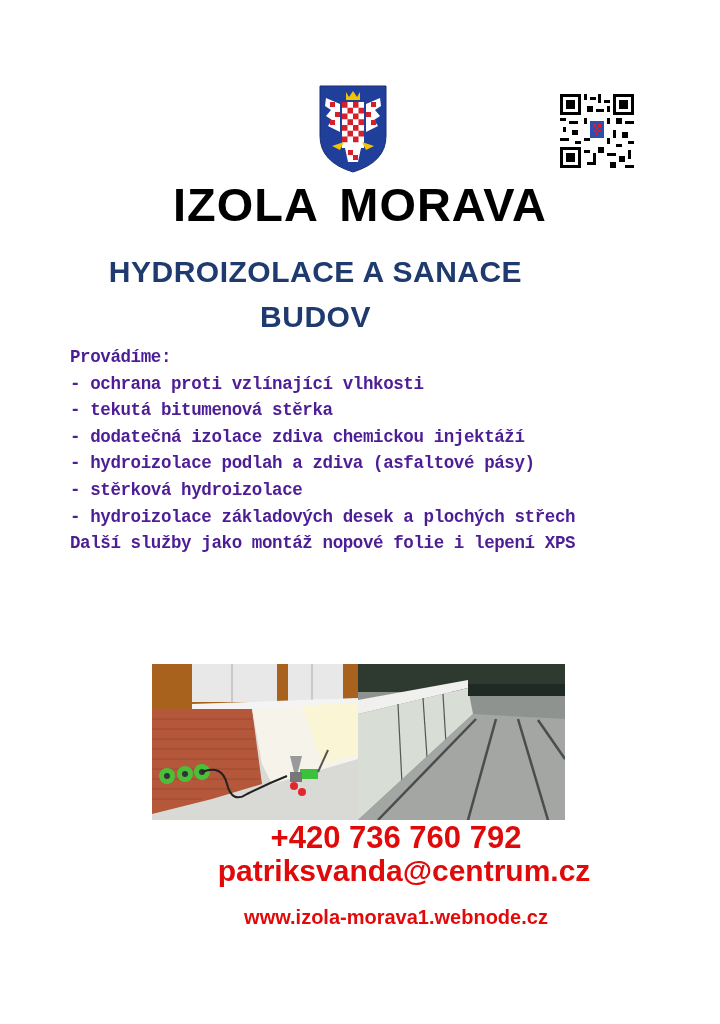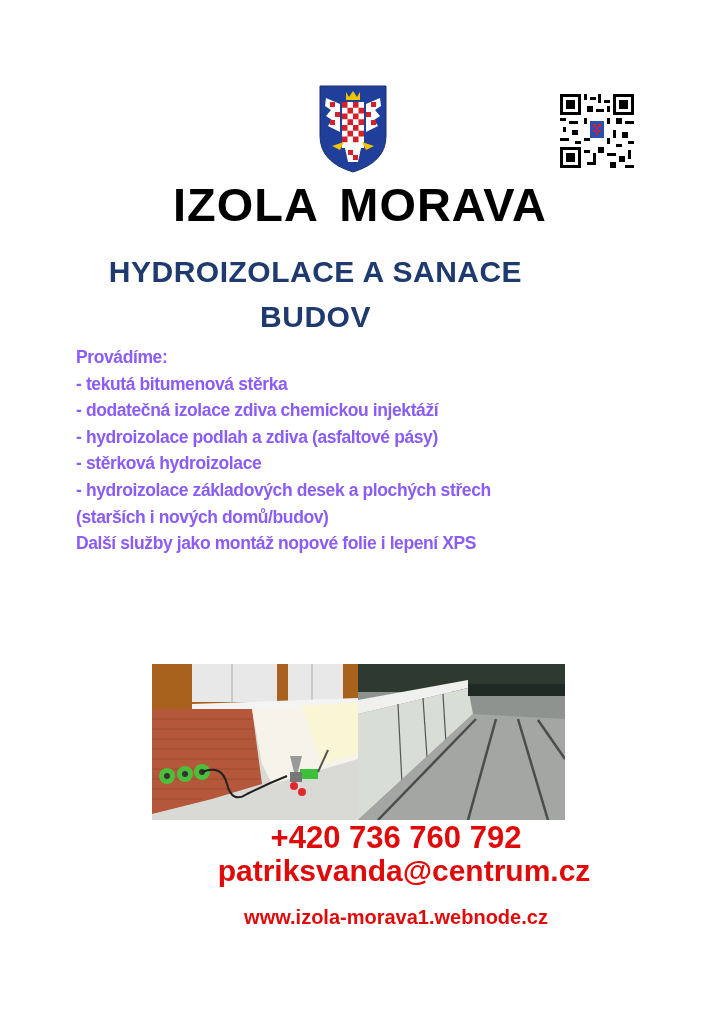--- a/index.html
+++ b/index.html
@@ -10,21 +10,21 @@
   .coat { left: 318px; top: 84px; width: 70px; height: 90px; }
 
   
   .qr { left: 560px; top: 94px; width: 74px; height: 74px; background: #fff; }
 
   .title { left: 0; width: 720px; top: 178px; text-align: center; font-weight: 900; font-size: 46px; color: #000; letter-spacing: 1px; word-spacing: 8px; font-family: "Liberation Sans", sans-serif; transform: scaleX(1.02); }
   .subtitle { left: 0; width: 631px; text-align: center; font-weight: bold; font-size: 30px; color: #1f3a6e; letter-spacing: 0.5px; }
   .sub1 { top: 255px; }
   .sub2 { top: 300px; }
 
-  .services { left: 76px; top: 344px; width: 580px; font-family: Liberation Sans, sans-serif; font-weight: bold; font-size: 17.5px; line-height: 26.6px; color: #8b5cf6; letter-spacing: -0.4px; }
+  .services { left: 70px; top: 344px; width: 580px; font-family: Liberation Mono, monospace; font-weight: bold; font-size: 17.5px; line-height: 26.6px; color: #4c1d95; letter-spacing: -0.4px; }
   .services div { white-space: nowrap; }
 
   .photos { left: 152px; top: 664px; width: 413px; height: 156px; display: flex; }
   .photo-left { width: 206px; height: 156px; position: relative; overflow: hidden; }
   .photo-right { width: 207px; height: 156px; position: relative; overflow: hidden; }
 
   .contact { left: 0; width: 720px; text-align: center; font-weight: bold; color: #e00a0a; padding-left: 36px; }
   .phone { top: 820px; font-size: 31px; }
   .email { top: 854px; font-size: 30px; margin-left: 8px; }
   .web { top: 906px; font-size: 20px; }
@@ -133,26 +133,26 @@
       <rect x="12" y="13" width="1" height="1" fill="#d4202a"></rect>
   </svg>
 </div>
 
 <div class="abs title">IZOLA  MORAVA</div>
 <div class="abs subtitle sub1">HYDROIZOLACE A SANACE</div>
 <div class="abs subtitle sub2">BUDOV</div>
 
 <div class="abs services">
   <div>Provádíme:</div>
+  <div>- ochrana proti vzlínající vlhkosti</div>
   <div>- tekutá bitumenová stěrka</div>
   <div>- dodatečná izolace zdiva chemickou injektáží</div>
   <div>- hydroizolace podlah a zdiva (asfaltové pásy)</div>
   <div>- stěrková hydroizolace</div>
   <div>- hydroizolace základových desek a plochých střech</div>
-  <div>(starších i nových domů/budov)</div>
   <div>Další služby jako montáž nopové folie i lepení XPS</div>
 </div>
 
 <div class="abs photos">
   <div class="photo-left">
     <svg width="206" height="156" viewBox="0 0 206 156">
       <rect width="206" height="156" fill="#d9d9d6"></rect>
 
       <rect x="0" y="0" width="206" height="45" fill="#a8621e"></rect>
 

